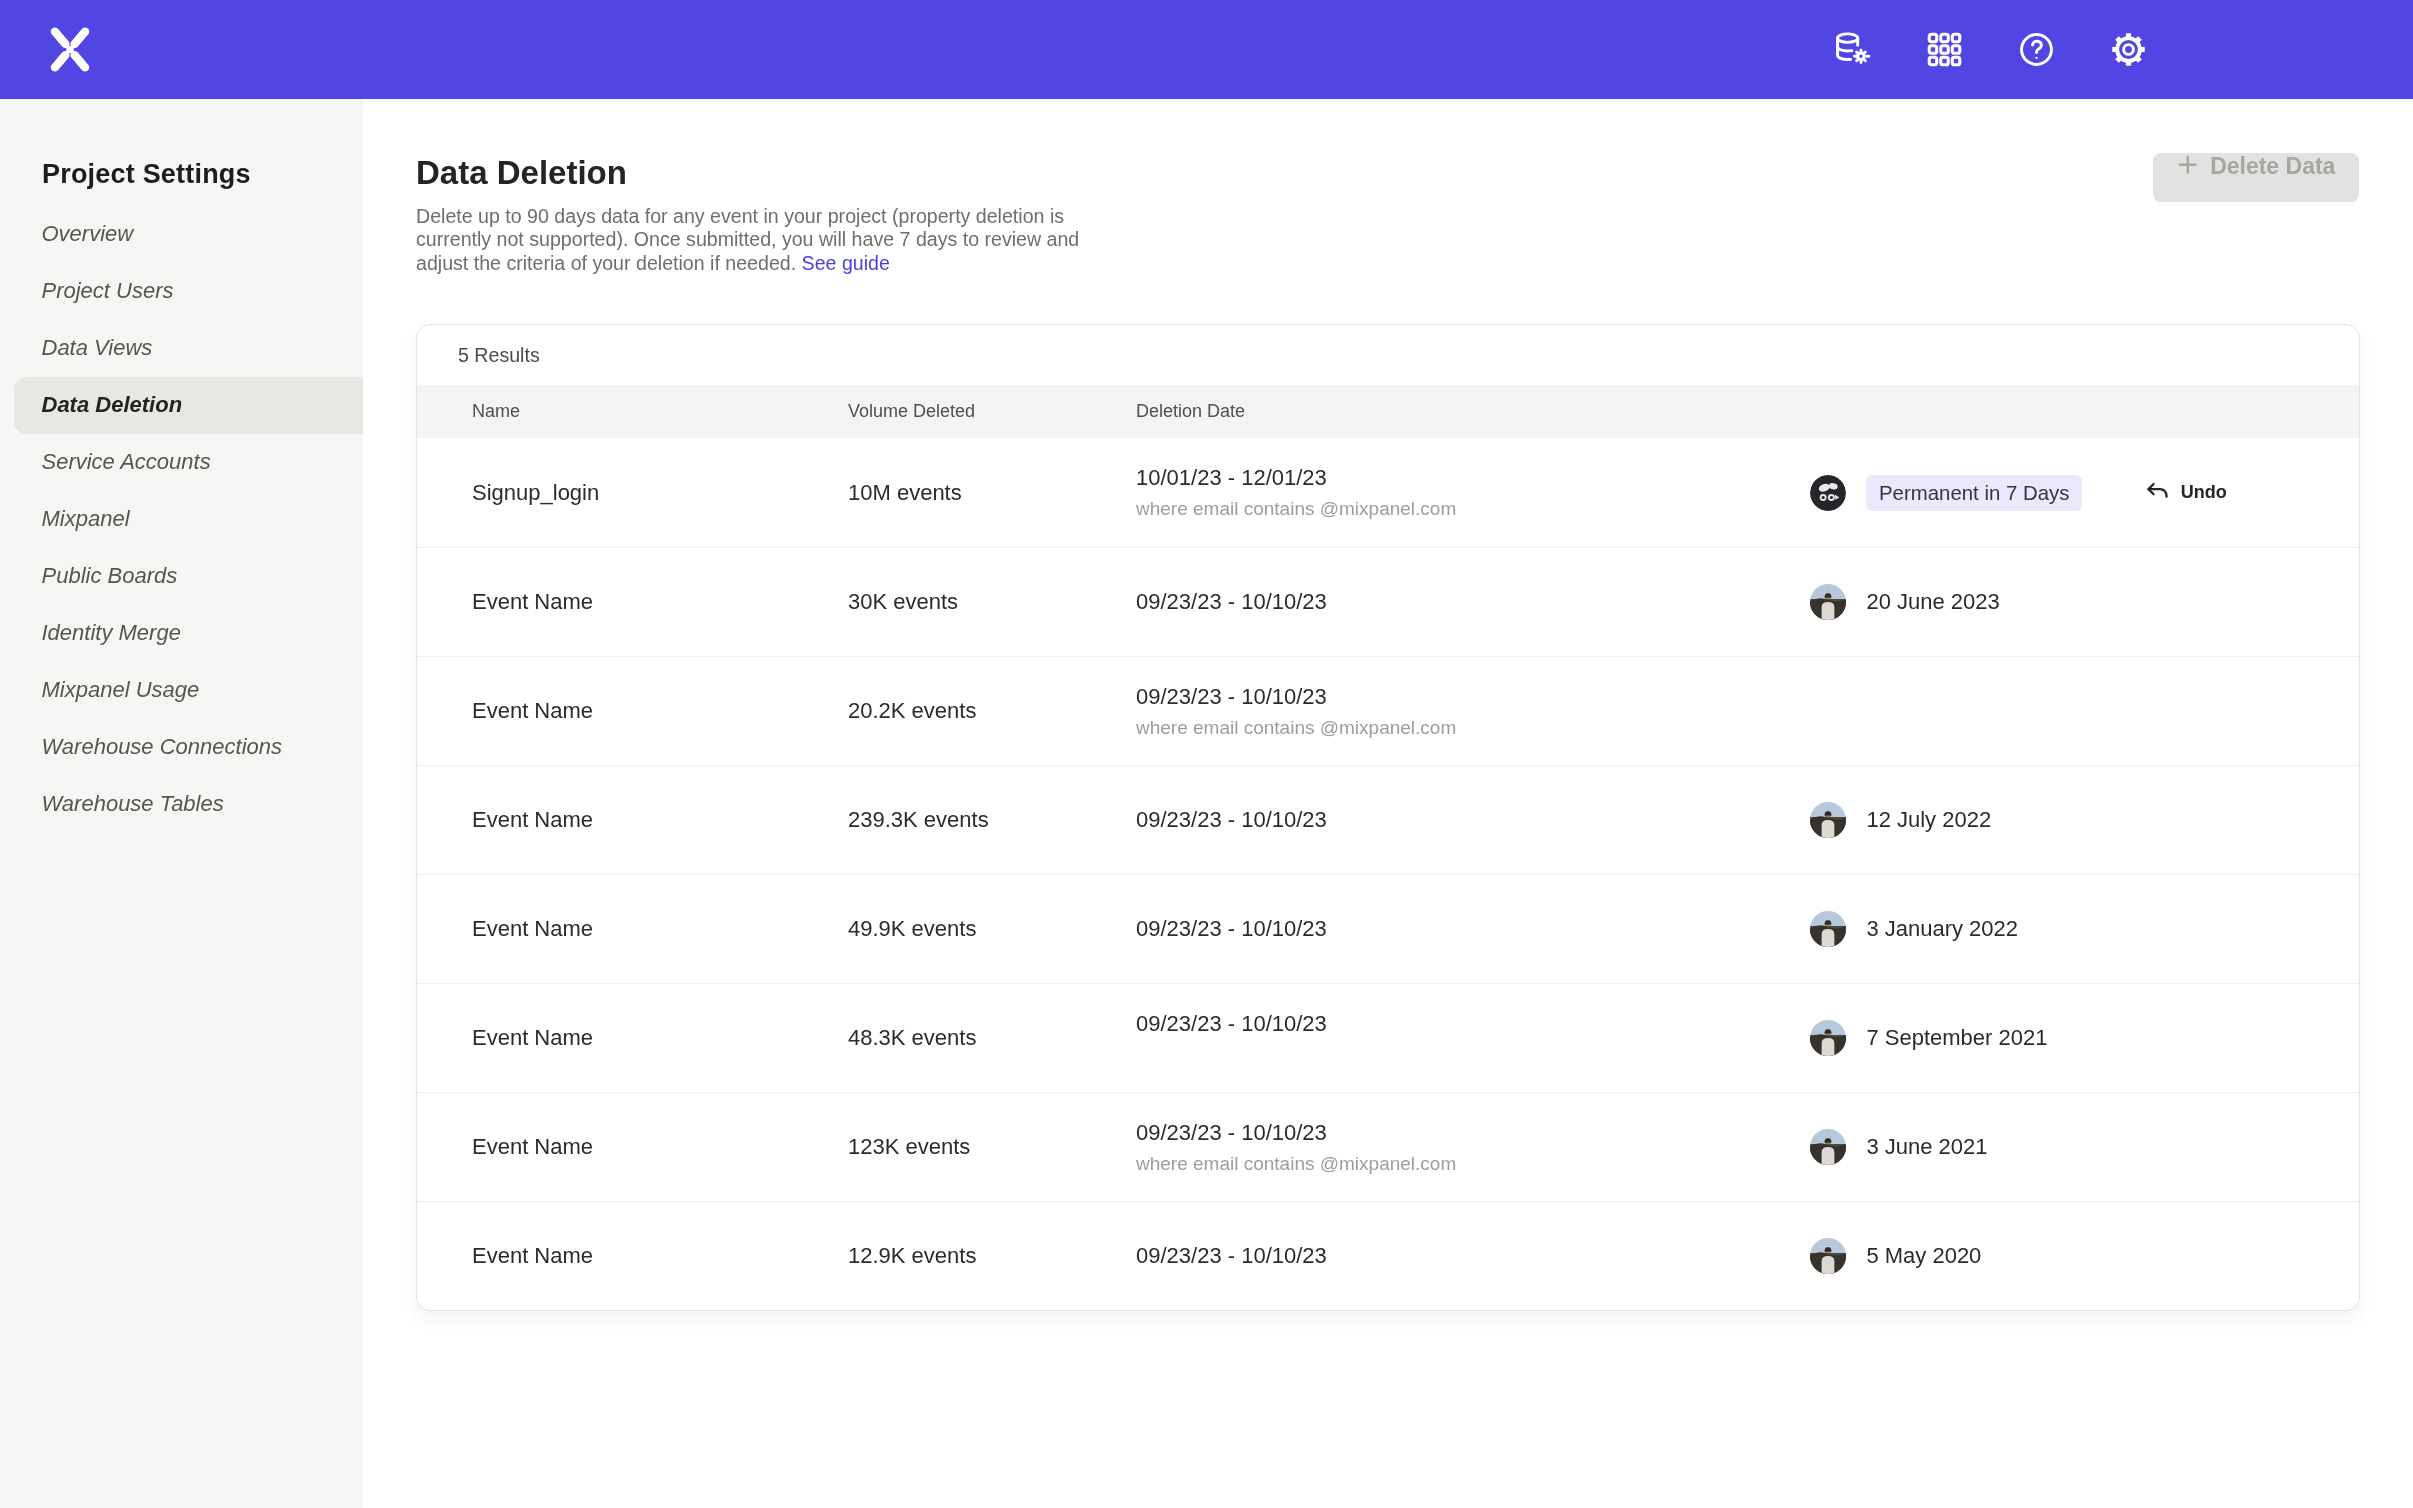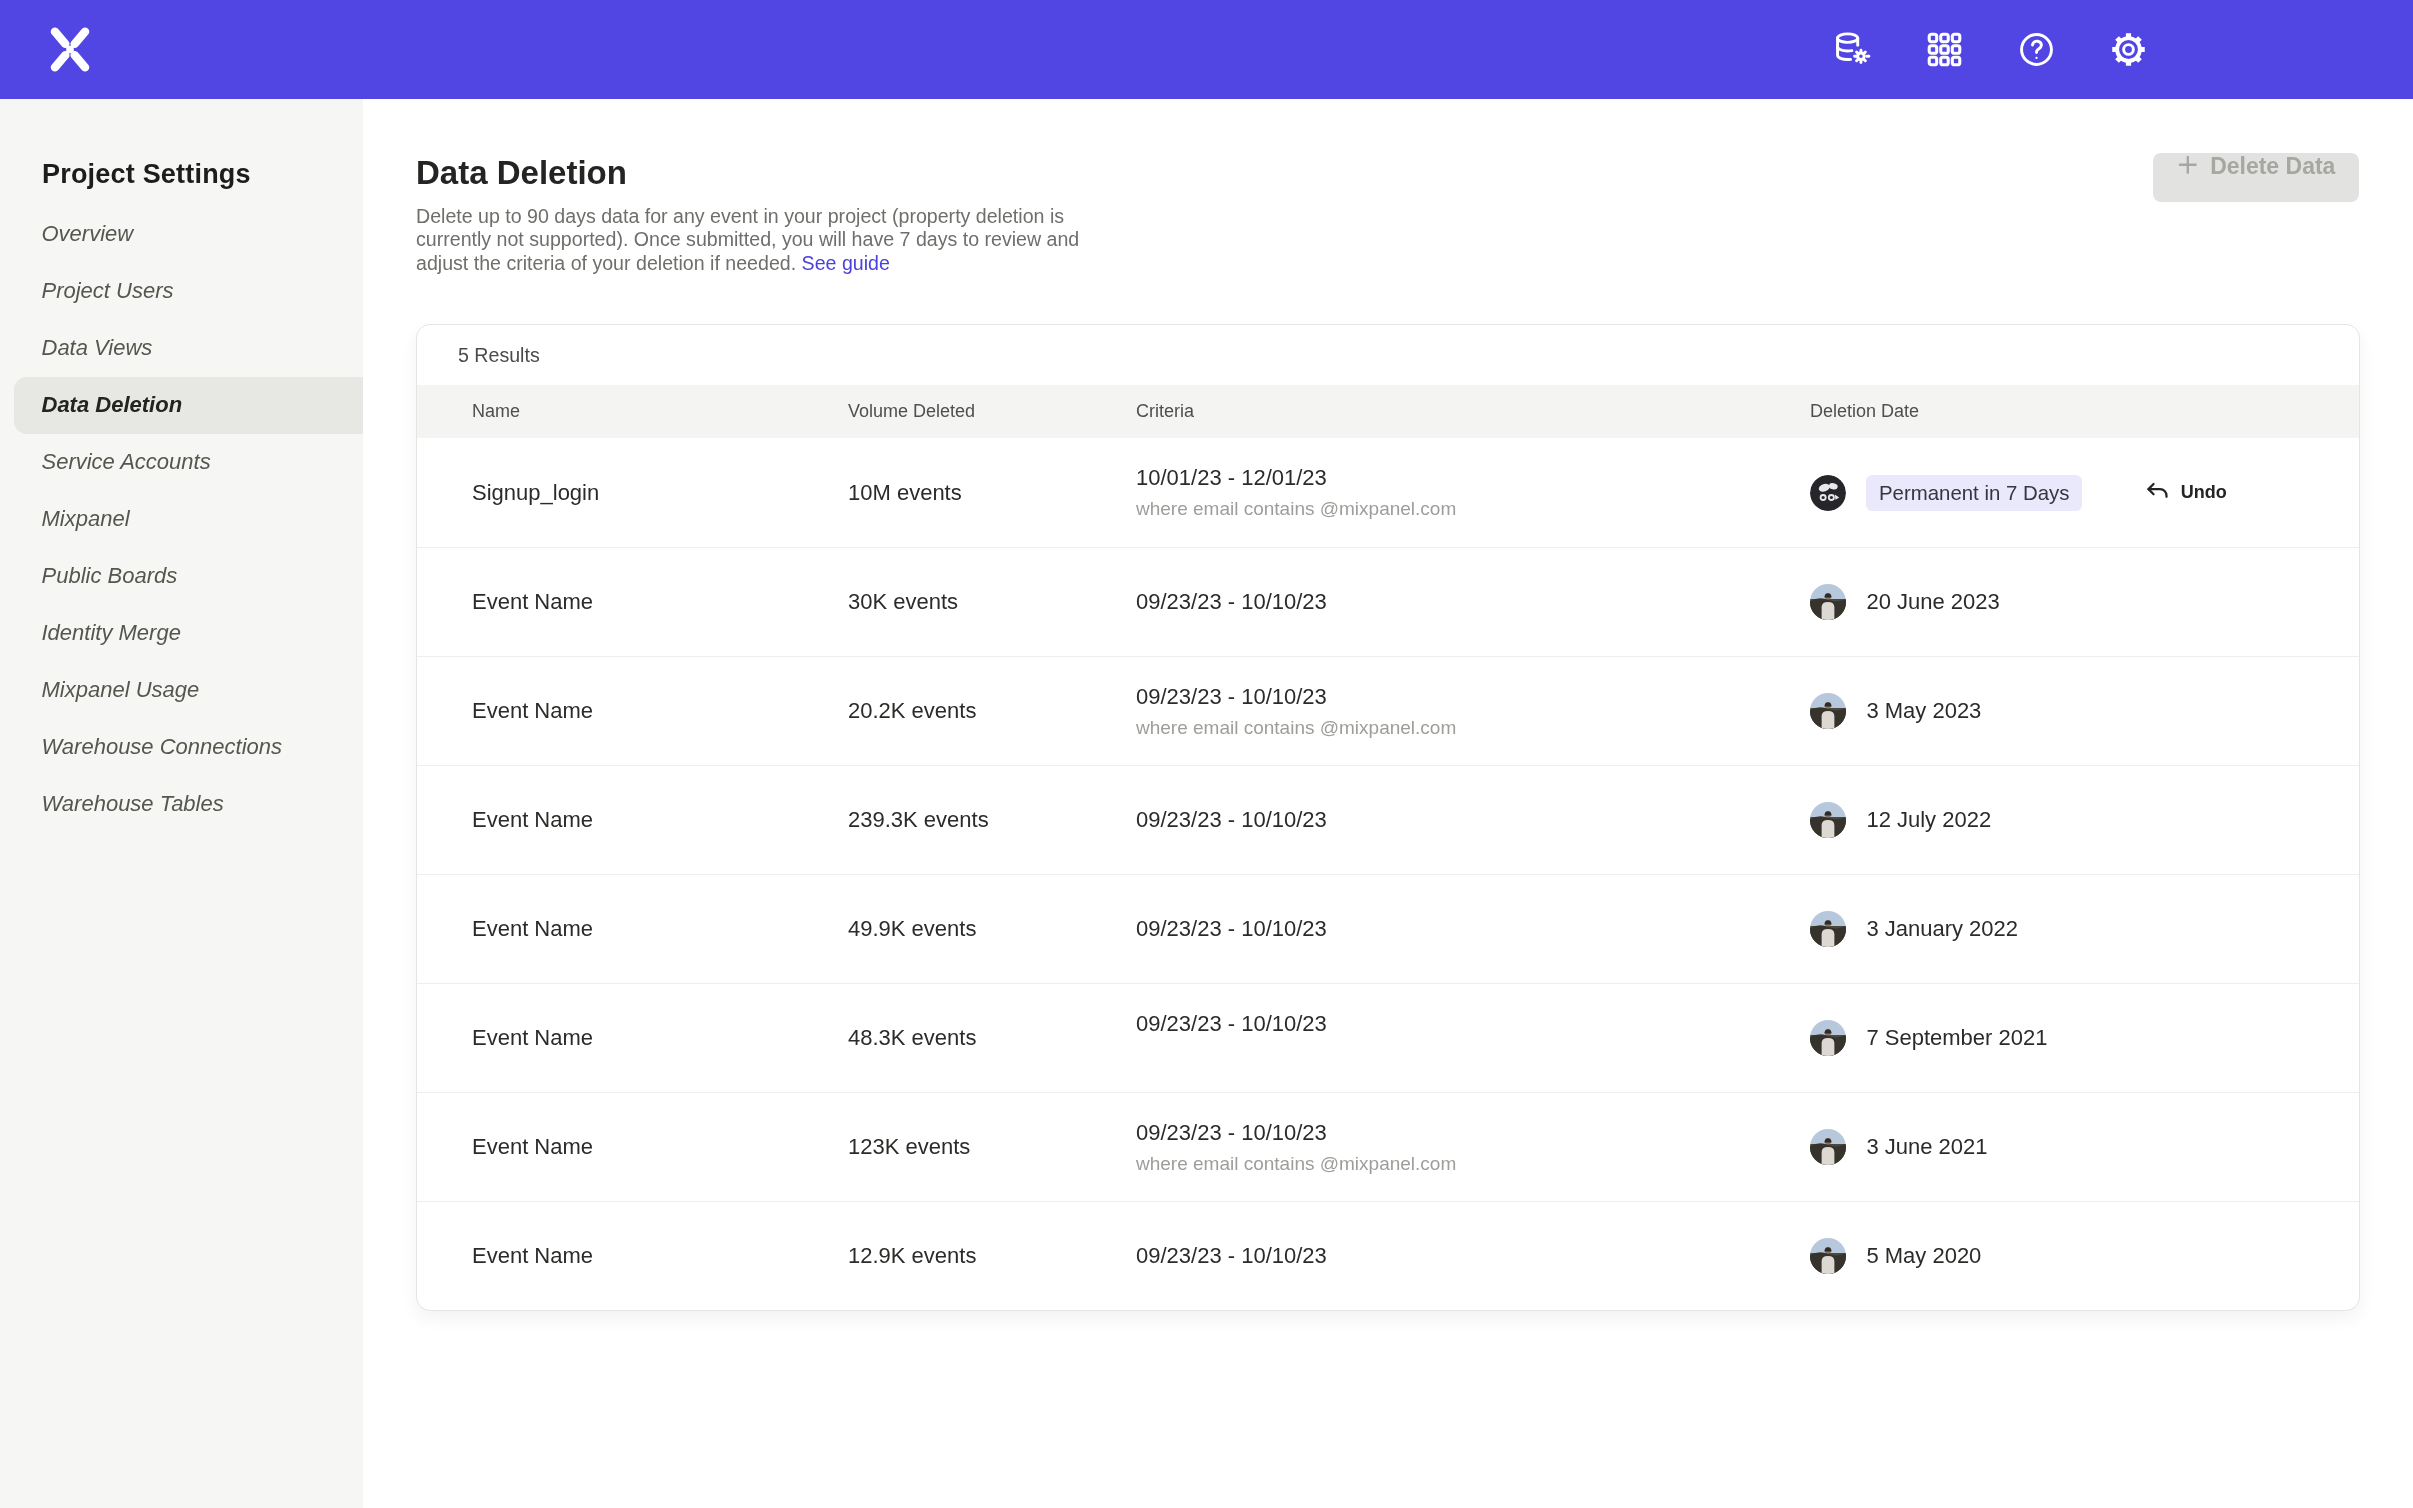--- a/index.html
+++ b/index.html
@@ -194,21 +194,20 @@
         </svg>
       <span>Delete Data</span>
     </button>
   </div>
 
   <section class="card">
     <div class="card-header">5 Results</div>
     <div class="thead">
       <span>Name</span>
       <span>Volume Deleted</span>
-      <span>Criteria</span>
       <span>Deletion Date</span>
     </div>
     <div id="table-body">
   <div class="trow">
     <div class="cell">Signup_login</div>
     <div class="cell">10M events</div>
     <div class="cell criteria">
       <div class="crit-main">10/01/23 - 12/01/23</div>
       <div class="crit-sub">where email contains @mixpanel.com</div>
     </div>
@@ -267,36 +266,20 @@
     </div>
   </div>
 
   <div class="trow">
     <div class="cell">Event Name</div>
     <div class="cell">20.2K events</div>
     <div class="cell criteria">
       <div class="crit-main">09/23/23 - 10/10/23</div>
       <div class="crit-sub">where email contains @mixpanel.com</div>
     </div>
-    <div class="cell deletion-cell">
-      <span class="avatar">
-
-        <svg class="av-photo" viewBox="0 0 48 48">
-          <rect width="48" height="26" fill="#b7c8dc"></rect>
-          <rect y="20" width="48" height="28" fill="#4a483f"></rect>
-          <path d="M0 23 Q12 16 24 21 T48 20 V48 H0 Z" fill="#35332c"></path>
-          <circle cx="24" cy="16.5" r="4.2" fill="#8a7260"></circle>
-          <path d="M19.6 15.5 a4.6 4.6 0 0 1 8.8 0 l.4 2.5 h-9.6 z" fill="#2e2a26"></path>
-          <path d="M15.5 48 V31 q0 -7 8.5 -7 t8.5 7 V48 Z" fill="#ddd9d2"></path>
-        </svg>
-      </span>
-
-      <span class="date-text">3 May 2023</span>
-
-    </div>
   </div>
 
   <div class="trow">
     <div class="cell">Event Name</div>
     <div class="cell">239.3K events</div>
     <div class="cell criteria">
       <div class="crit-main">09/23/23 - 10/10/23</div>
 
     </div>
     <div class="cell deletion-cell">

